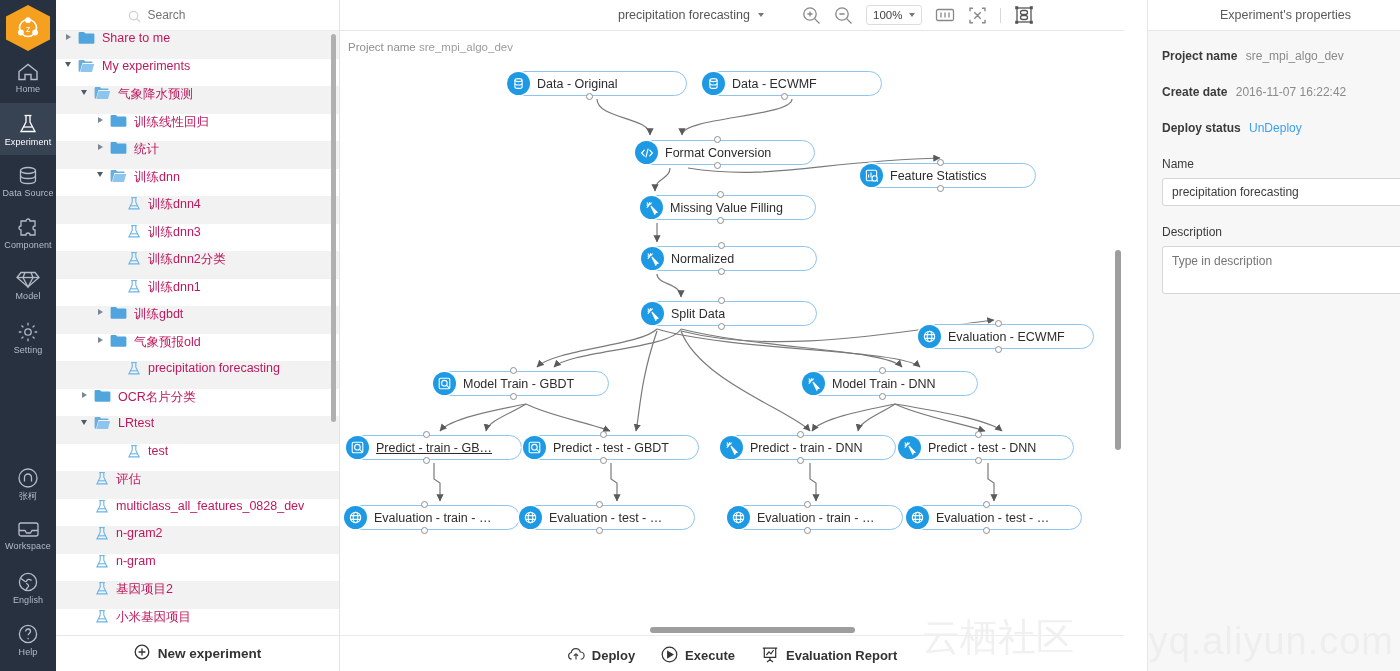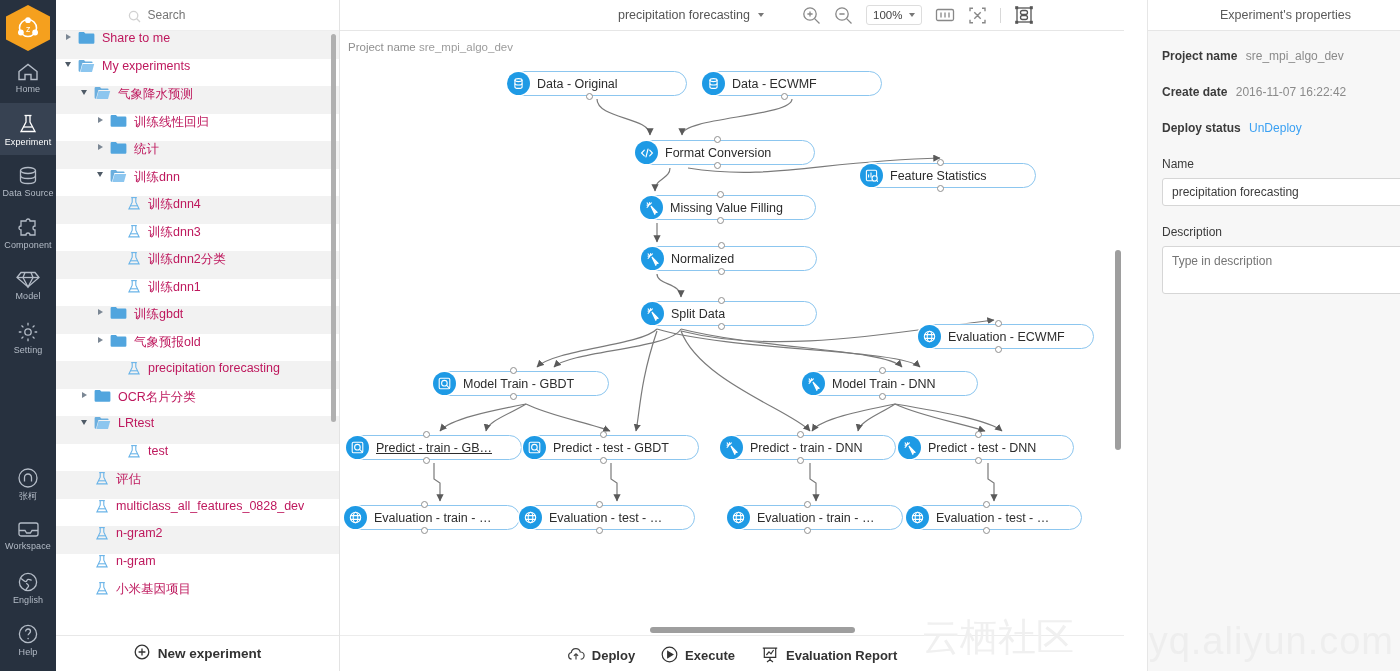--- a/index.html
+++ b/index.html
@@ -515,20 +515,32 @@
             <span style="display:inline-block;width:22px;flex:0 0 22px"></span>
             <span class="caret none">
               <i></i>
             </span>
             <span class="beaker"><svg width="14" height="15" viewBox="0 0 14 15" fill="none" stroke="#6ab4e8" stroke-width="1.1">
                 <path d="M5.2 1.6v4.6L1.9 12.9h10.2L8.8 6.2V1.6"></path>
                 <path d="M4.2 1.6h5.6"></path>
                 <path d="M3.4 9.8h7.2"></path>
               </svg></span>
             <span class="tree-label">n-gram</span>
+          </div>
+          <div class="tree-row alt">
+            <span style="display:inline-block;width:22px;flex:0 0 22px"></span>
+            <span class="caret none">
+              <i></i>
+            </span>
+            <span class="beaker"><svg width="14" height="15" viewBox="0 0 14 15" fill="none" stroke="#6ab4e8" stroke-width="1.1">
+                <path d="M5.2 1.6v4.6L1.9 12.9h10.2L8.8 6.2V1.6"></path>
+                <path d="M4.2 1.6h5.6"></path>
+                <path d="M3.4 9.8h7.2"></path>
+              </svg></span>
+            <span class="tree-label">基因项目2</span>
           </div>
           <div class="tree-row">
             <span style="display:inline-block;width:22px;flex:0 0 22px"></span>
             <span class="caret none">
               <i></i>
             </span>
             <span class="beaker"><svg width="14" height="15" viewBox="0 0 14 15" fill="none" stroke="#6ab4e8" stroke-width="1.1">
                 <path d="M5.2 1.6v4.6L1.9 12.9h10.2L8.8 6.2V1.6"></path>
                 <path d="M4.2 1.6h5.6"></path>
                 <path d="M3.4 9.8h7.2"></path>

